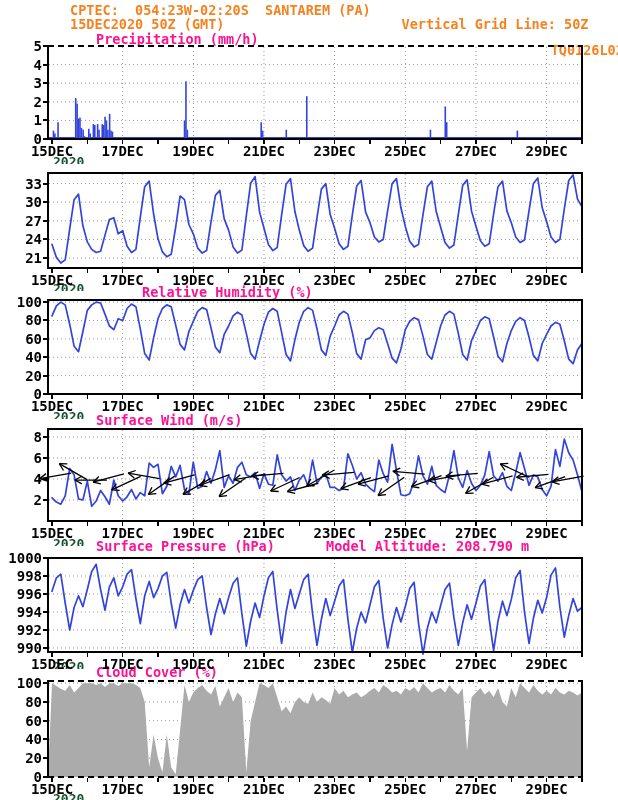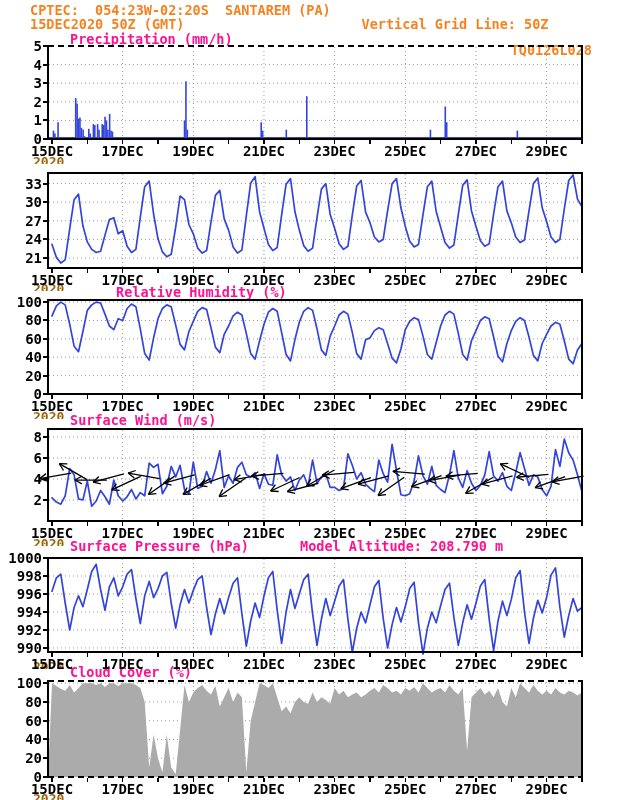--- a/index.html
+++ b/index.html
@@ -1,28 +1,28 @@
 <!DOCTYPE html>
 <html><head>
 <meta charset="utf-8">
 <style>
   html,body{margin:0;padding:0;background:#ffffff;}
   .page{
     position:relative;width:618px;height:800px;overflow:hidden;
     background:#ffffff;
     font-family:"DejaVu Sans Mono",monospace;font-weight:bold;
   }
-  .hdr{position:absolute;white-space:pre;font-size:13.5px;line-height:13px;}
+  .hdr{position:absolute;white-space:pre;font-size:13.5px;line-height:13px;margin-left:40px;}
   .orange{color:#F5821F;}
-  .magenta{color:#FF1193;}
+  .magenta{color:#FF1193;margin-left:26px;}
   .right{text-align:right;}
   .title{position:absolute;white-space:pre;font-size:13.5px;line-height:13px;}
   .year{
     position:absolute;width:42px;height:9px;overflow:hidden;
-    font-size:13px;line-height:13px;color:#a16207;
+    font-size:13px;line-height:13px;color:#14532d;margin-left:20px;
   }
   svg{position:absolute;left:0;top:0;}
 </style>
 </head>
 <body>
 
 <div class="page">
 
   <div class="hdr orange" style="left:30px;top:4px;">CPTEC:  054:23W-02:20S  SANTAREM (PA)</div>
   <div class="hdr orange" style="left:30px;top:18px;">15DEC2020 50Z (GMT)</div>

